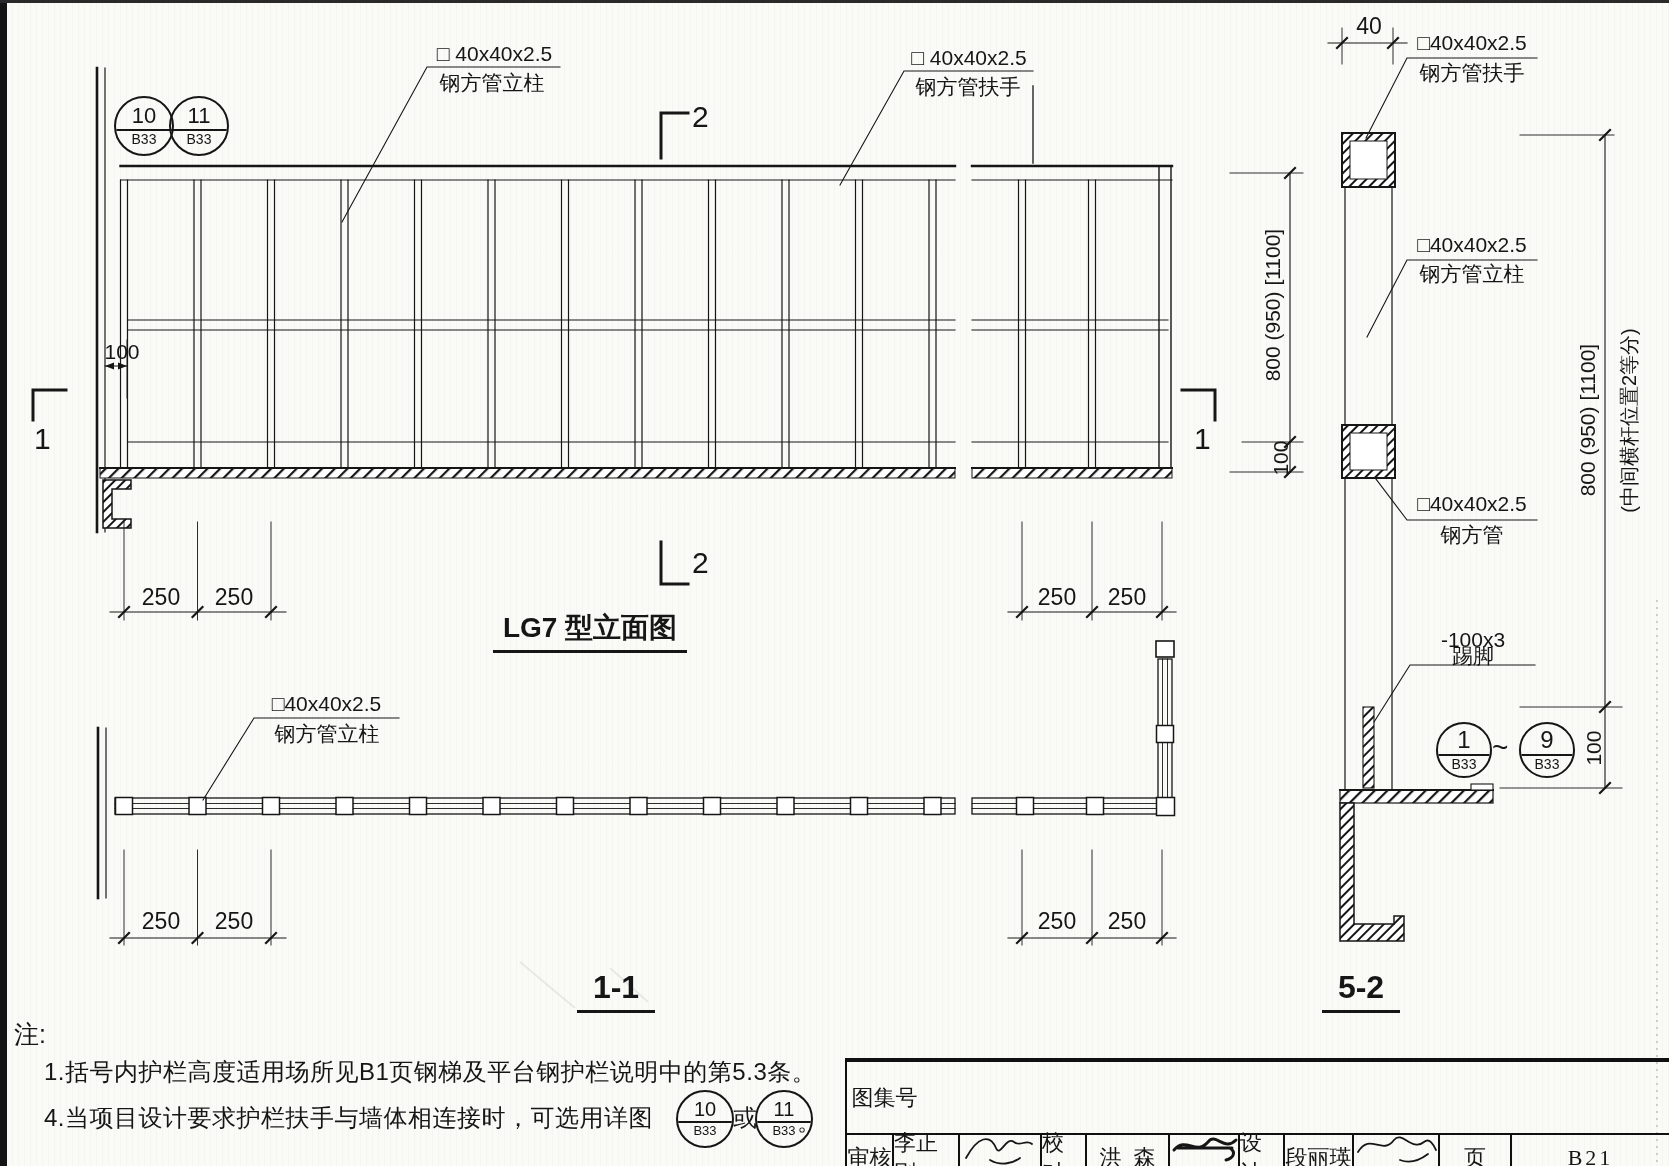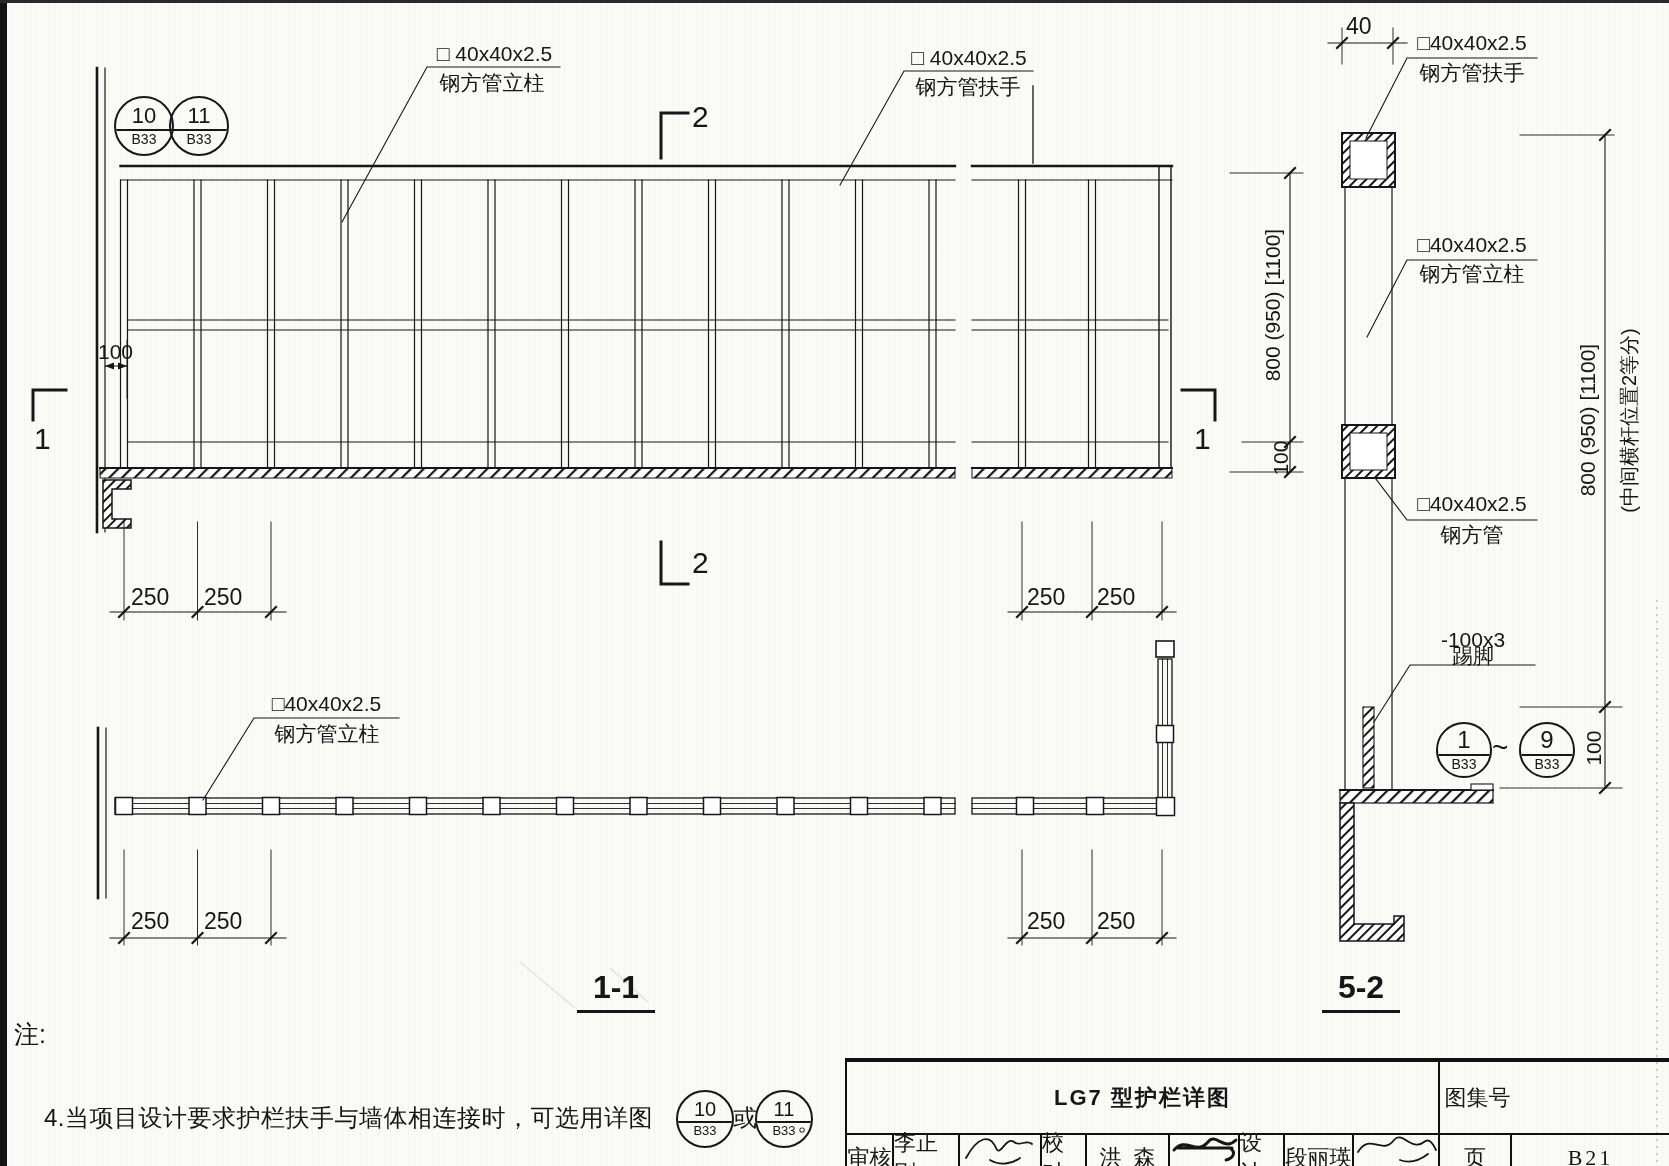--- a/index.html
+++ b/index.html
@@ -1,21 +1,21 @@
 <!DOCTYPE html>
 <html><head>
 <meta charset="utf-8">
 <style>
   html,body{margin:0;padding:0;background:#e8e8e4;}
   #stage{position:relative;width:1669px;height:1166px;overflow:hidden;
     background:#fafaf7;
     background-image:repeating-linear-gradient(90deg,rgba(70,70,70,.03) 0 1px,transparent 1px 6px);
     font-family:"Liberation Sans","DejaVu Sans",sans-serif;color:#161616;}
   .t{position:absolute;white-space:nowrap;color:#161616;line-height:1.15;}
-  .dim{font-size:23px;text-align:left;}
+  .dim{font-size:23px;text-align:center;}
   .lab{font-size:21px;text-align:center;}
   .rot{transform:rotate(-90deg);text-align:center;}
   .sect-title{font-size:32px;font-weight:700;text-align:center;border-bottom:3px solid #161616;padding-bottom:4px;}
   .mark{font-size:30px;font-weight:500;}
   .bubble{position:absolute;border:2px solid #161616;border-radius:50%;overflow:hidden;
     display:flex;flex-direction:column;align-items:center;justify-content:center;background:transparent;}
   .bubble .num{font-size:22px;line-height:1;padding-bottom:2px;}
   .bubble .ref{font-size:14px;line-height:1.2;border-top:2px solid #161616;width:100%;text-align:center;}
   .note{font-size:24px;letter-spacing:.5px;}
   
@@ -224,39 +224,40 @@
 
   <div class="t dim rot" style="left:1498px;top:408px;width:180px;font-size:21px">800 (950) [1100]</div>
   <div class="t dim rot" style="left:1569px;top:736px;width:50px;font-size:21px">100</div>
   <div class="t dim rot" style="left:1519px;top:409px;width:220px;font-size:20px">(中间横杆位置2等分)</div>
 
   <div class="t mark" style="left:692px;top:100px">2</div>
   <div class="t mark" style="left:692px;top:546px">2</div>
   <div class="t mark" style="left:34px;top:422px">1</div>
   <div class="t mark" style="left:1194px;top:422px">1</div>
 
+  <div class="t" style="left:493px;top:612px;width:194px;font-size:28px;font-weight:600;text-align:center;border-bottom:3px solid #161616;padding-bottom:6px">LG7 型立面图</div>
   <div class="t sect-title" style="left:577px;top:969px;width:78px">1-1</div>
   <div class="t sect-title" style="left:1322px;top:969px;width:78px">5-2</div>
 
   <div class="t" style="left:14px;top:1020px;font-size:25px">注:</div>
+  <div class="t note" style="left:44px;top:1058px">1.括号内护栏高度适用场所见B1页钢梯及平台钢护栏说明中的第5.3条。</div>
   <div class="t note" style="left:44px;top:1104px">4.当项目设计要求护栏扶手与墙体相连接时，可选用详图</div>
   <div class="bubble" style="left:676px;top:1090px;width:54px;height:54px">
     <div class="num" style="font-size:20px">10</div>
     <div class="ref" style="font-size:13px">B33</div>
   </div>
   <div class="t note" style="left:733px;top:1104px">或</div>
   <div class="bubble" style="left:755px;top:1090px;width:54px;height:54px">
     <div class="num" style="font-size:20px">11</div>
     <div class="ref" style="font-size:13px">B33</div>
   </div>
   <div class="t note" style="left:797px;top:1108px">。</div>
 
   <div id="tblock">
     <div class="row1">
-      <div class="cell bigtitle" style="width:593px">LG7 型护栏详图</div>
       <div class="cell" style="width:75px">图集号</div>
     </div>
     <div class="row2">
       <div class="cell" style="width:47px">审核</div>
       <div class="cell" style="width:66px">李正刚</div>
       <div class="cell" style="width:82px"></div>
       <div class="cell" style="width:45px">校对</div>
       <div class="cell" style="width:83px;white-space:pre">洪  森</div>
       <div class="cell" style="width:70px"></div>
       <div class="cell" style="width:45px">设计</div>

